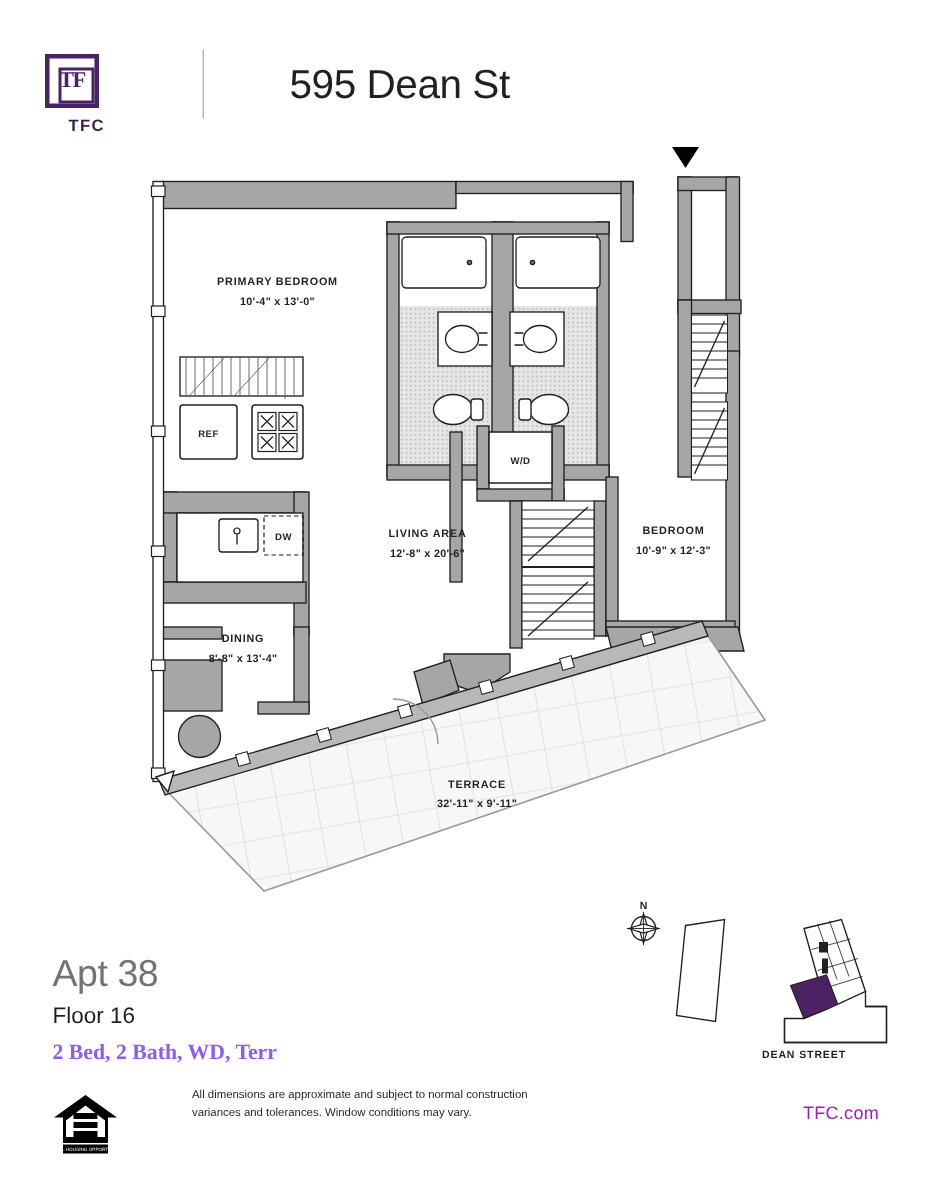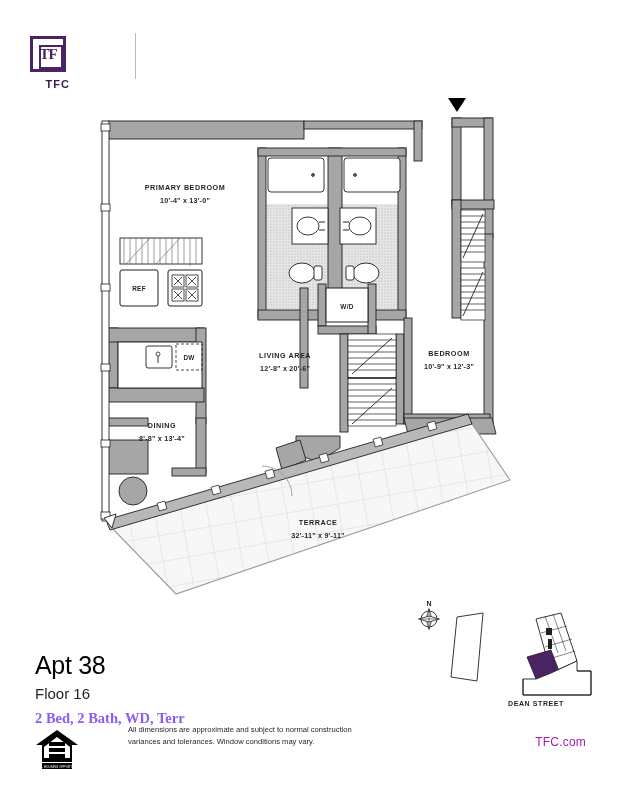--- a/index.html
+++ b/index.html
@@ -40,21 +40,21 @@
   #neighborhood {
     font-family: "Liberation Serif", serif; font-weight: bold;
     font-size: 14px; color: #231f20; margin-top: 4px; letter-spacing: 0.1px;
   }
 
   
   #plan { position: absolute; left: 0; top: 88px; width: 618px; height: 530px; }
 
   
   #apt-block { position: absolute; left: 35px; top: 636px; }
-  #apt-number { font-size: 25px; color: #000000; letter-spacing: -0.3px; line-height: 1.1; margin-top: 16px; }
+  #apt-number { font-size: 25px; color: #737373; letter-spacing: -0.3px; line-height: 1.1; }
   #apt-floor { font-size: 15px; color: #231f20; margin-top: 5px; }
   #apt-summary {
     font-family: "Liberation Serif", serif; font-weight: bold;
     font-size: 14.5px; color: #8b5cf6; margin-top: 8px;
   }
   #eho { position: absolute; left: 34px; top: 728px; width: 46px; height: 42px; }
   #disclaimer {
     position: absolute; left: 92px; top: 724px; width: 230px;
     font-size: 7.6px; line-height: 1.55; color: #231f20; margin-left: 36px;
   }
@@ -83,20 +83,21 @@
       <div id="logo-box">
         <div id="logo-inner"></div>
         <div id="logo-tf">TF</div>
       </div>
       <div id="logo-text">TFC</div>
     </div>
 
     <div id="header-divider"></div>
 
     <div id="header-titles">
+      <div id="building-name">595 Dean St</div>
     </div>
   </div>
 
   <svg id="plan" viewBox="0 0 618 530">
 
     <defs>
       <pattern id="tilePat" width="3" height="3" patternUnits="userSpaceOnUse">
         <rect width="3" height="3" fill="#e6e6e6"></rect>
         <circle cx="1" cy="1" r="0.55" fill="#a8a8a8"></circle>
       </pattern>

